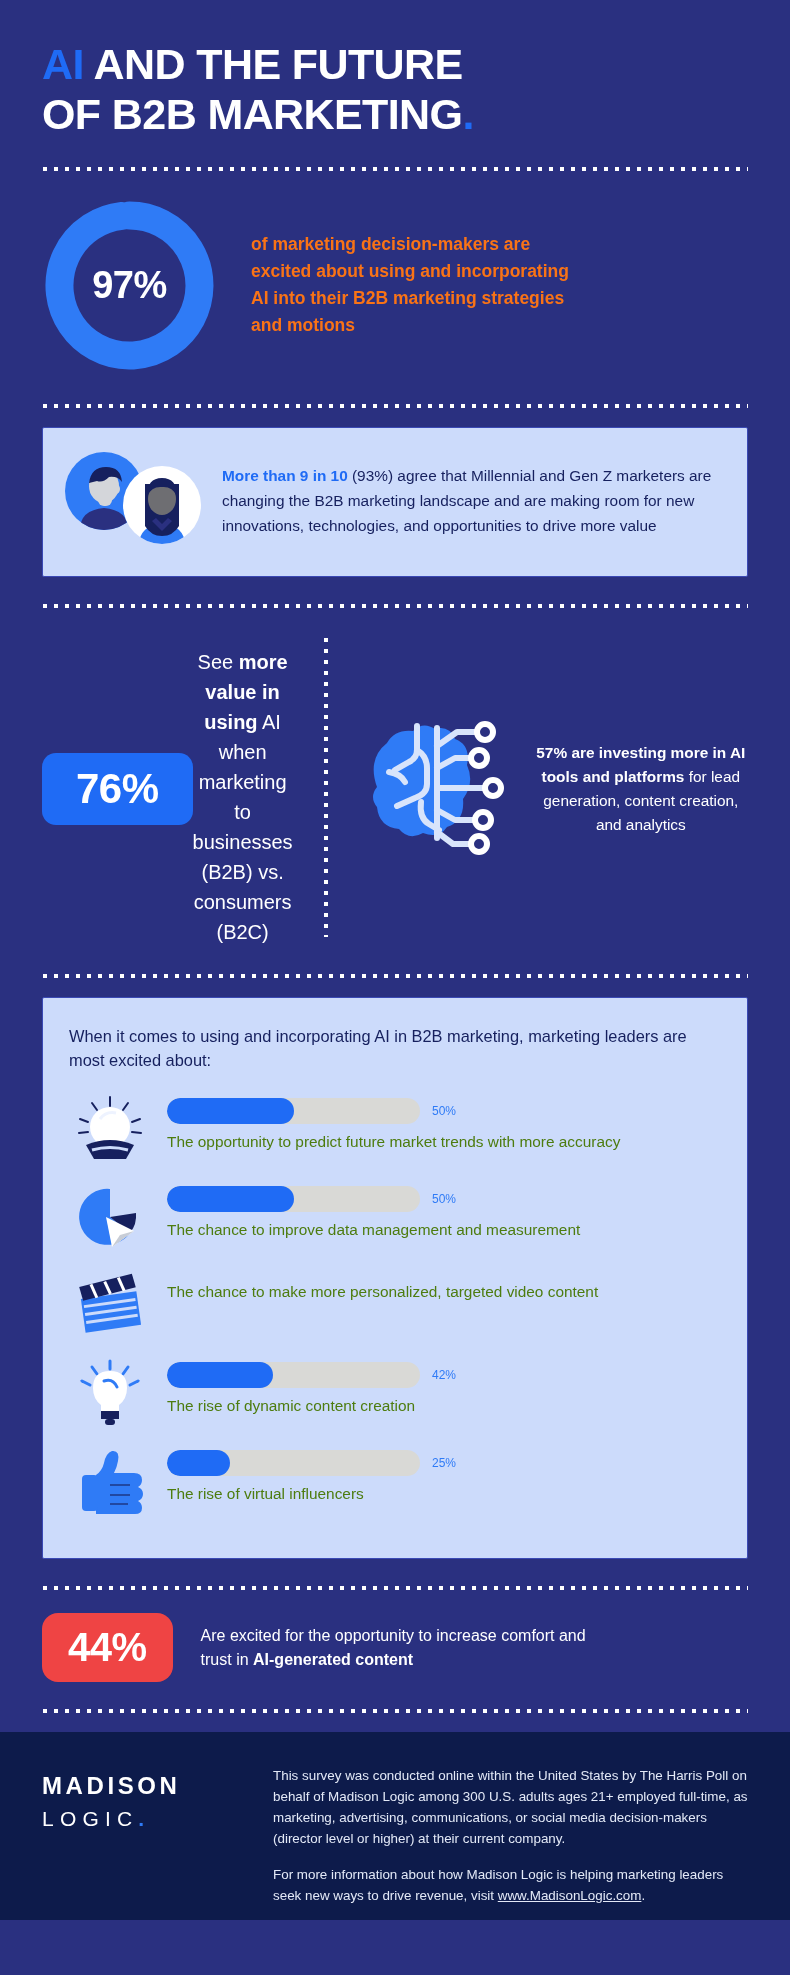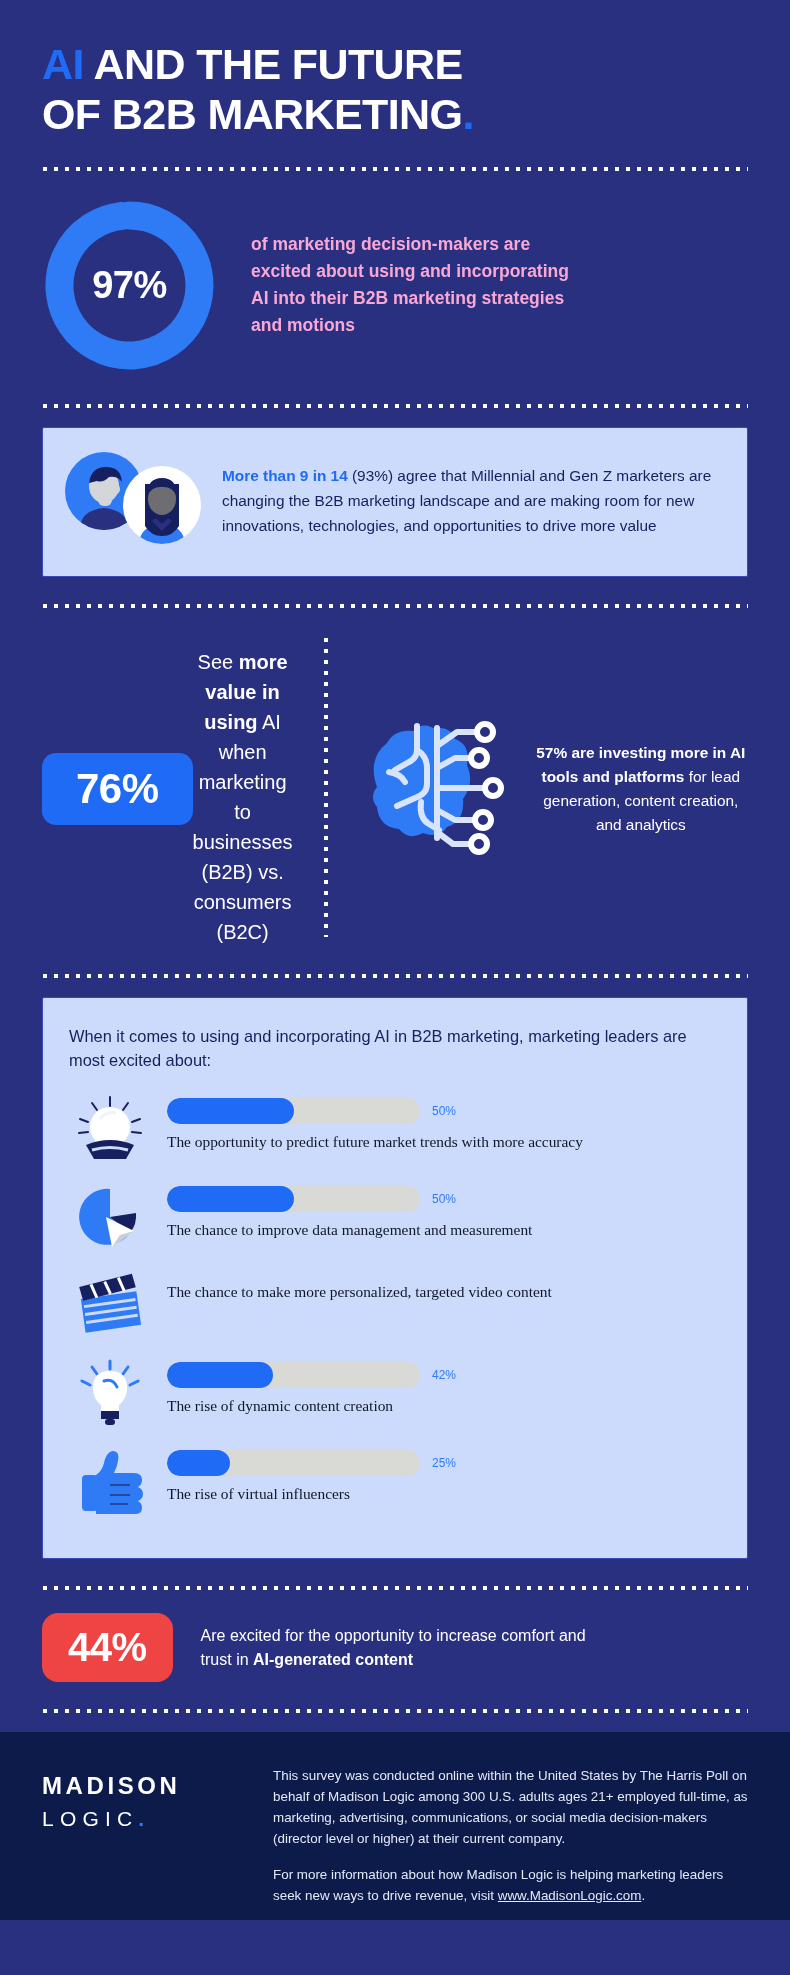--- a/index.html
+++ b/index.html
@@ -66,21 +66,21 @@
     justify-content: center;
     font-size: 38px;
     font-weight: 700;
     color: #ffffff;
     letter-spacing: -0.5px;
   }
   .donut-text {
     font-size: 17.5px;
     line-height: 1.55;
     font-weight: 700;
-    color: #f9a8d4;
+    color: #f97316;
     max-width: 330px;
   }
 
   .sep2 { margin: 30px 42px 0 42px; }
 
   
   .panel {
     margin: 18px 42px 0 42px;
     background: #ccdbfb;
     border: 1px solid #3a49b5;
@@ -192,22 +192,21 @@
     border-radius: 13px;
   }
   .pct {
     font-size: 12px;
     color: #2f7bf6;
   }
   .bar-label {
     margin-top: 7px;
     font-size: 15.4px;
     line-height: 1.42;
-    color: #0f172a;
-    font-family: Liberation Serif, serif;
+    color: #4d7c0f;
   }
 
   .sep5 { margin: 26px 42px 0 42px; }
 
   
   .final-row {
     display: flex;
     align-items: center;
     padding: 22px 42px 0 42px;
     gap: 28px;
@@ -311,21 +310,21 @@
         <g clip-path="url(#c2)">
           <path d="M16 78 q1-18 23-21 q22 3 23 21 z" fill="#2f7bf6"></path>
           <path d="M33 40 h12 v14 h-12 z" fill="#6e6e72"></path>
           <path d="M22 18 h34 v42 q-6 10 -17 10 q-11 0 -17 -10 z" fill="#16205e"></path>
           <ellipse cx="39" cy="33" rx="14" ry="16" fill="#6e6e72"></ellipse>
           <path d="M24 30 q0-18 15-18 q15 0 15 18 q-5-10 -15 -9 q-10 -1 -15 9 z" fill="#16205e"></path>
           <path d="M33 52 l6 6 l6 -6 l4 3 l-10 10 l-10 -10 z" fill="#2a3080"></path>
         </g>
       </svg>
     </div>
-    <div class="panel-text"><span class="blue">More than 9 in 14</span><span> (93%) agree that Millennial and Gen Z marketers are changing the B2B marketing landscape and are making room for new innovations, technologies, and opportunities to drive more value</span></div>
+    <div class="panel-text"><span class="blue">More than 9 in 10</span><span> (93%) agree that Millennial and Gen Z marketers are changing the B2B marketing landscape and are making room for new innovations, technologies, and opportunities to drive more value</span></div>
   </div>
 
   <div class="dots-h sep3"></div>
 
   <div class="two-col">
     <div class="col-left">
       <div class="badge76">76%</div>
       <div class="cap76"><span>See </span><b>more value in using</b><span> AI when marketing to businesses (B2B) vs. consumers (B2C)</span></div>
     </div>
     <div class="dots-v vdiv"></div>

